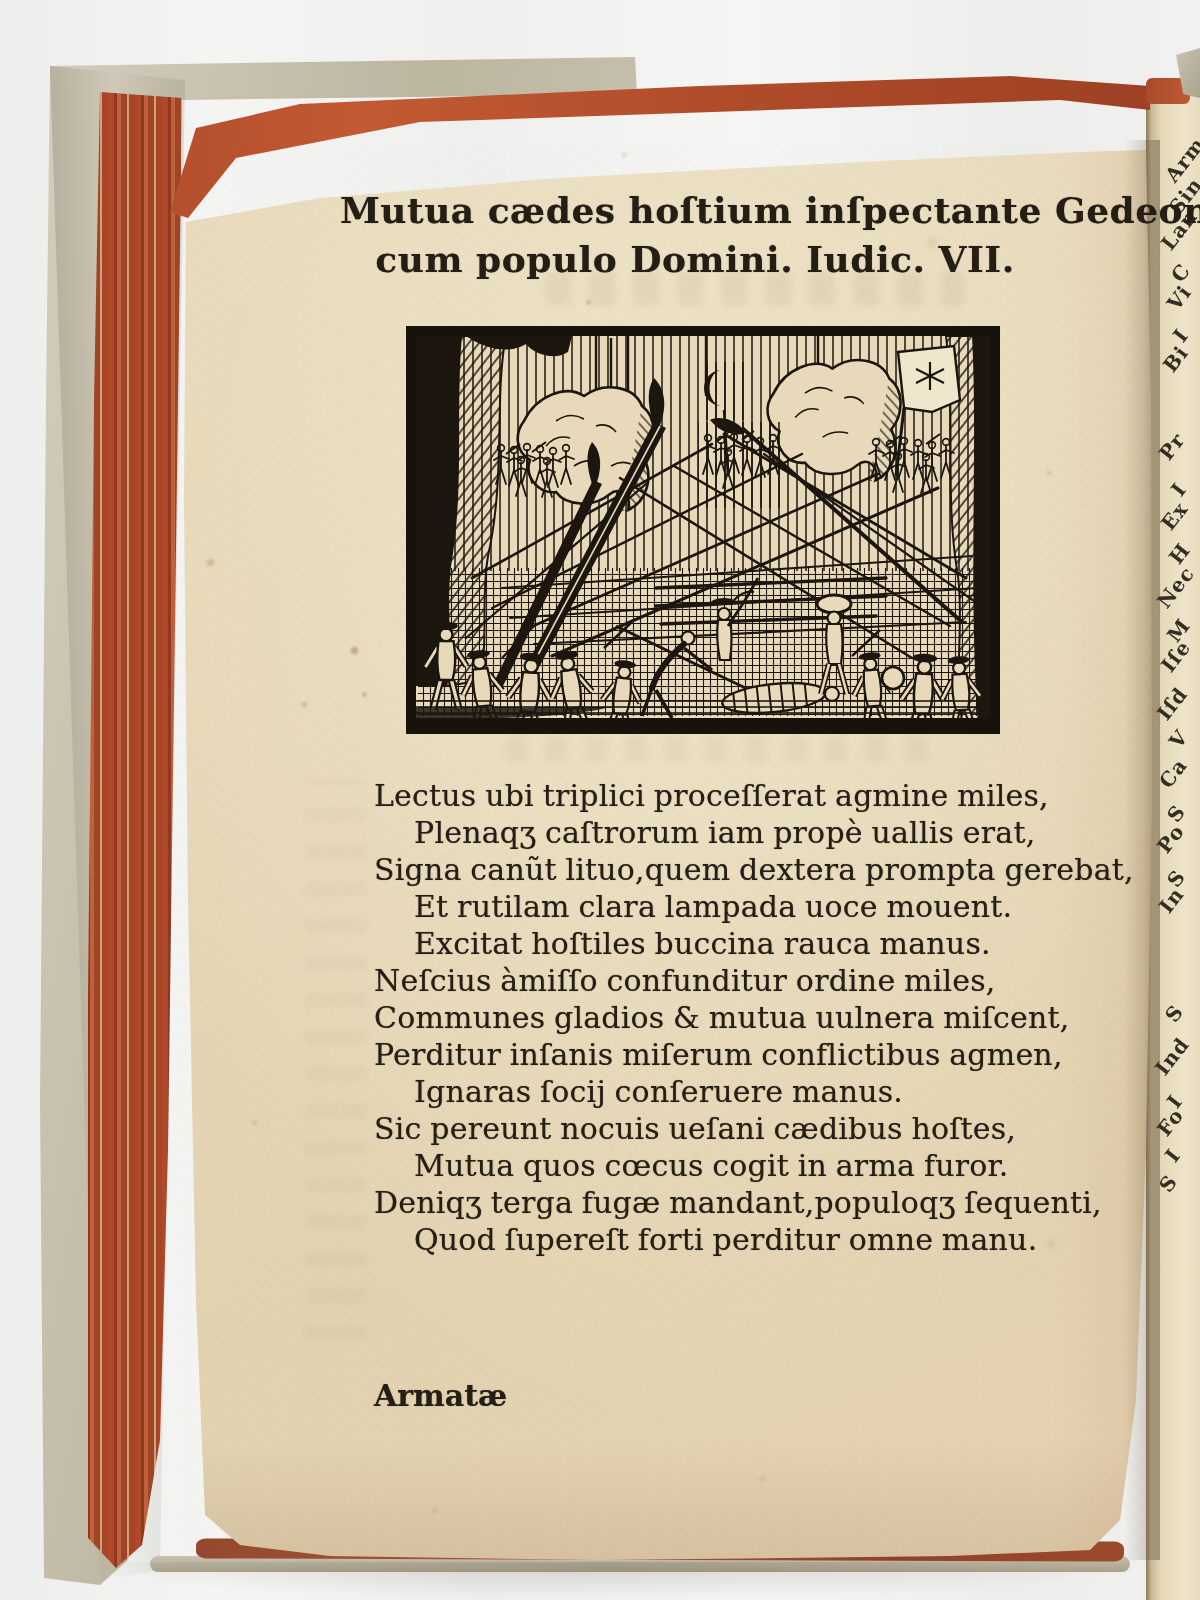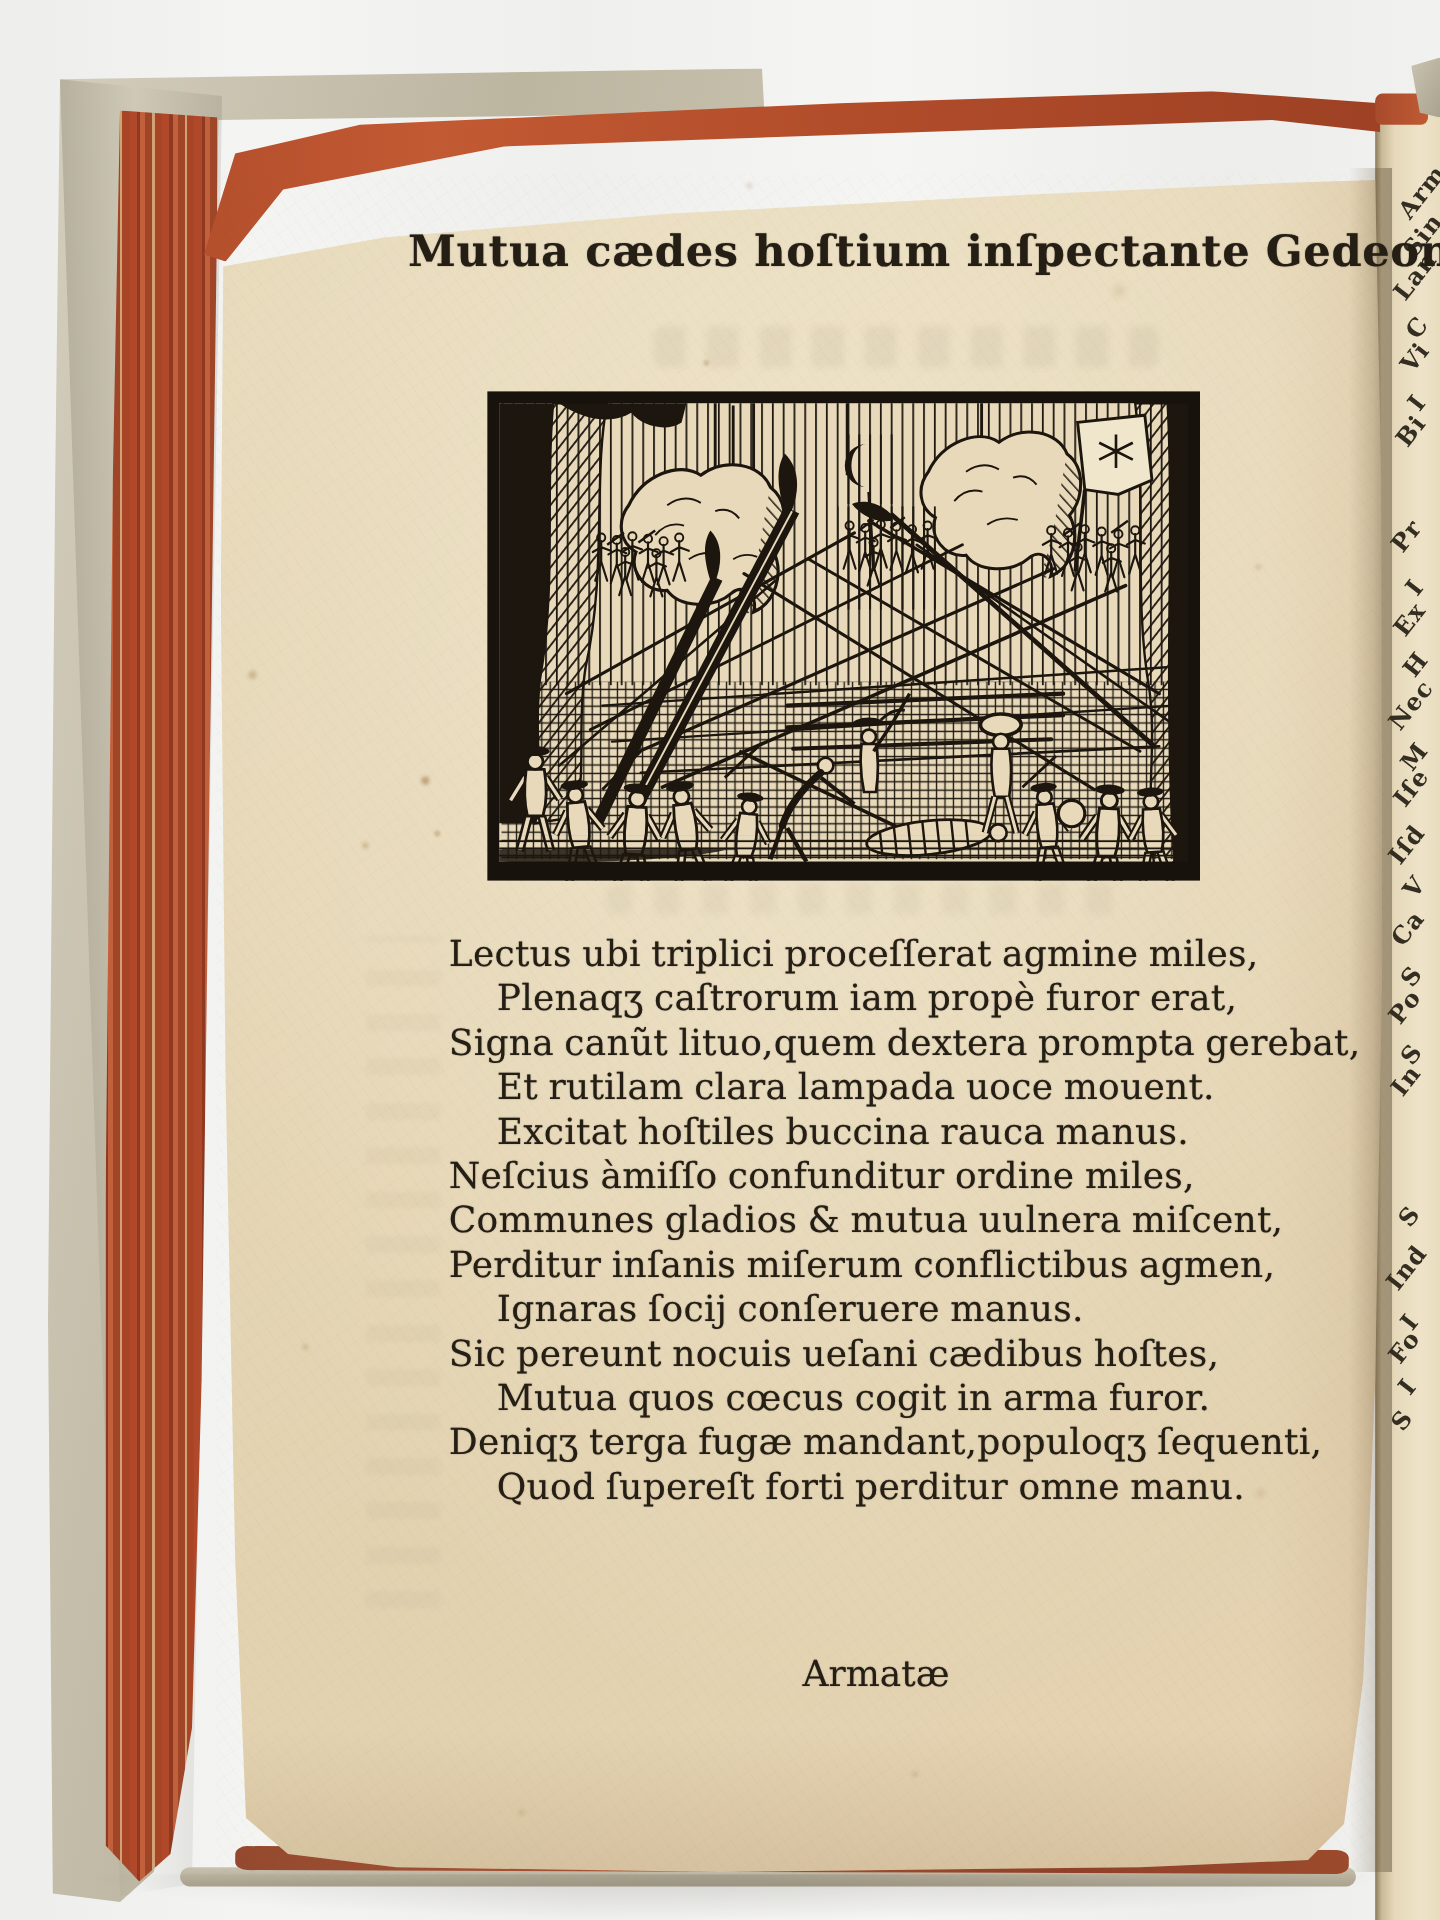--- a/index.html
+++ b/index.html
@@ -63,21 +63,21 @@
     background:linear-gradient(120deg,#c9c3b1,#a9a28e);clip-path:polygon(0 14%,100% 0,100% 100%,30% 92%);}
   .frag{position:absolute;font-weight:bold;font-size:20px;color:#332d22;
     transform:rotate(-52deg);transform-origin:left top;letter-spacing:1px;white-space:nowrap;}
   
   .ink{color:#241e15;text-shadow:0 0 1px rgba(32,26,18,.55);}
   #title{left:340px;top:186px;width:710px;text-align:center;
     font-size:36px;line-height:49px;font-weight:bold;letter-spacing:.5px;}
   #verse{left:374px;top:777px;width:740px;font-size:30px;line-height:37px;letter-spacing:.2px;word-spacing:-1px;}
   .vline{display:block;white-space:nowrap;}
   .vline.indent{padding-left:40px;}
-  #catchword{left:360px;top:1378px;width:740px;text-align:center;font-size:30px;font-weight:normal;padding-right:2px;}
+  #catchword{left:374px;top:1378px;width:740px;text-align:left;font-size:30px;font-weight:bold;padding-right:2px;}
   
   #woodcut{left:406px;top:326px;width:594px;height:408px;}
   #woodcut svg{display:block;width:100%;height:100%;}
 </style>
 </head>
 <body>
 
 <div id="photo">
 
   <div class="abs" id="vellum-cover"></div>
@@ -122,20 +122,21 @@
   <div class="abs" id="foxing"></div>
   <div class="abs showthrough" id="show1"></div>
   <div class="abs showthrough" id="show2"></div>
   <div class="abs" id="show3"></div>
   <div class="abs" id="crease"></div>
   <div class="abs" id="next-leaf-redtop"></div>
   <div class="abs" id="vellum-notch"></div>
 
   <div class="abs ink" id="title">
     <span class="vline">Mutua cædes hoſtium inſpectante Gedeone</span>
+    <span class="vline">cum populo Domini. Iudic. VII.</span>
   </div>
 
   <div class="abs" id="woodcut">
     <svg viewBox="0 0 594 408" xmlns="http://www.w3.org/2000/svg">
       <defs>
         <pattern id="vh2" width="9" height="12" patternUnits="userSpaceOnUse">
             <path d="M4,0V12" stroke="#1c160e" stroke-width="1.5"></path>
           </pattern>
         <pattern id="hh" width="12" height="6" patternUnits="userSpaceOnUse">
             <path d="M0,3H12" stroke="#1c160e" stroke-width="1.6"></path>
@@ -303,21 +304,21 @@
 
       <rect x="10" y="370" width="574" height="24" fill="url(#hh)"></rect>
       <path d="M10,382 H200 C160,392 60,394 10,392 Z" fill="#1c160e" opacity=".85"></path>
       <rect x="6" y="392" width="582" height="11" fill="#17120b"></rect>
       <rect x="5" y="5" width="584" height="398" fill="none" stroke="#17120b" stroke-width="10"></rect>
     </svg>
   </div>
 
   <div class="abs ink" id="verse">
     <span class="vline">Lectus ubi triplici proceſſerat agmine miles,</span>
-    <span class="vline indent">Plenaqʒ caſtrorum iam propè furor erat,</span>
+    <span class="vline indent">Plenaqʒ caſtrorum iam propè uallis erat,</span>
     <span class="vline">Signa canũt lituo,quem dextera prompta gerebat,</span>
     <span class="vline indent">Et rutilam clara lampada uoce mouent.</span>
     <span class="vline indent">Excitat hoſtiles buccina rauca manus.</span>
     <span class="vline">Neſcius àmiſſo confunditur ordine miles,</span>
     <span class="vline">Communes gladios &amp; mutua uulnera miſcent,</span>
     <span class="vline">Perditur inſanis miſerum conflictibus agmen,</span>
     <span class="vline indent">Ignaras ſocij conſeruere manus.</span>
     <span class="vline">Sic pereunt nocuis ueſani cædibus hoſtes,</span>
     <span class="vline indent">Mutua quos cœcus cogit in arma furor.</span>
     <span class="vline">Deniqʒ terga fugæ mandant,populoqʒ ſequenti,</span>

